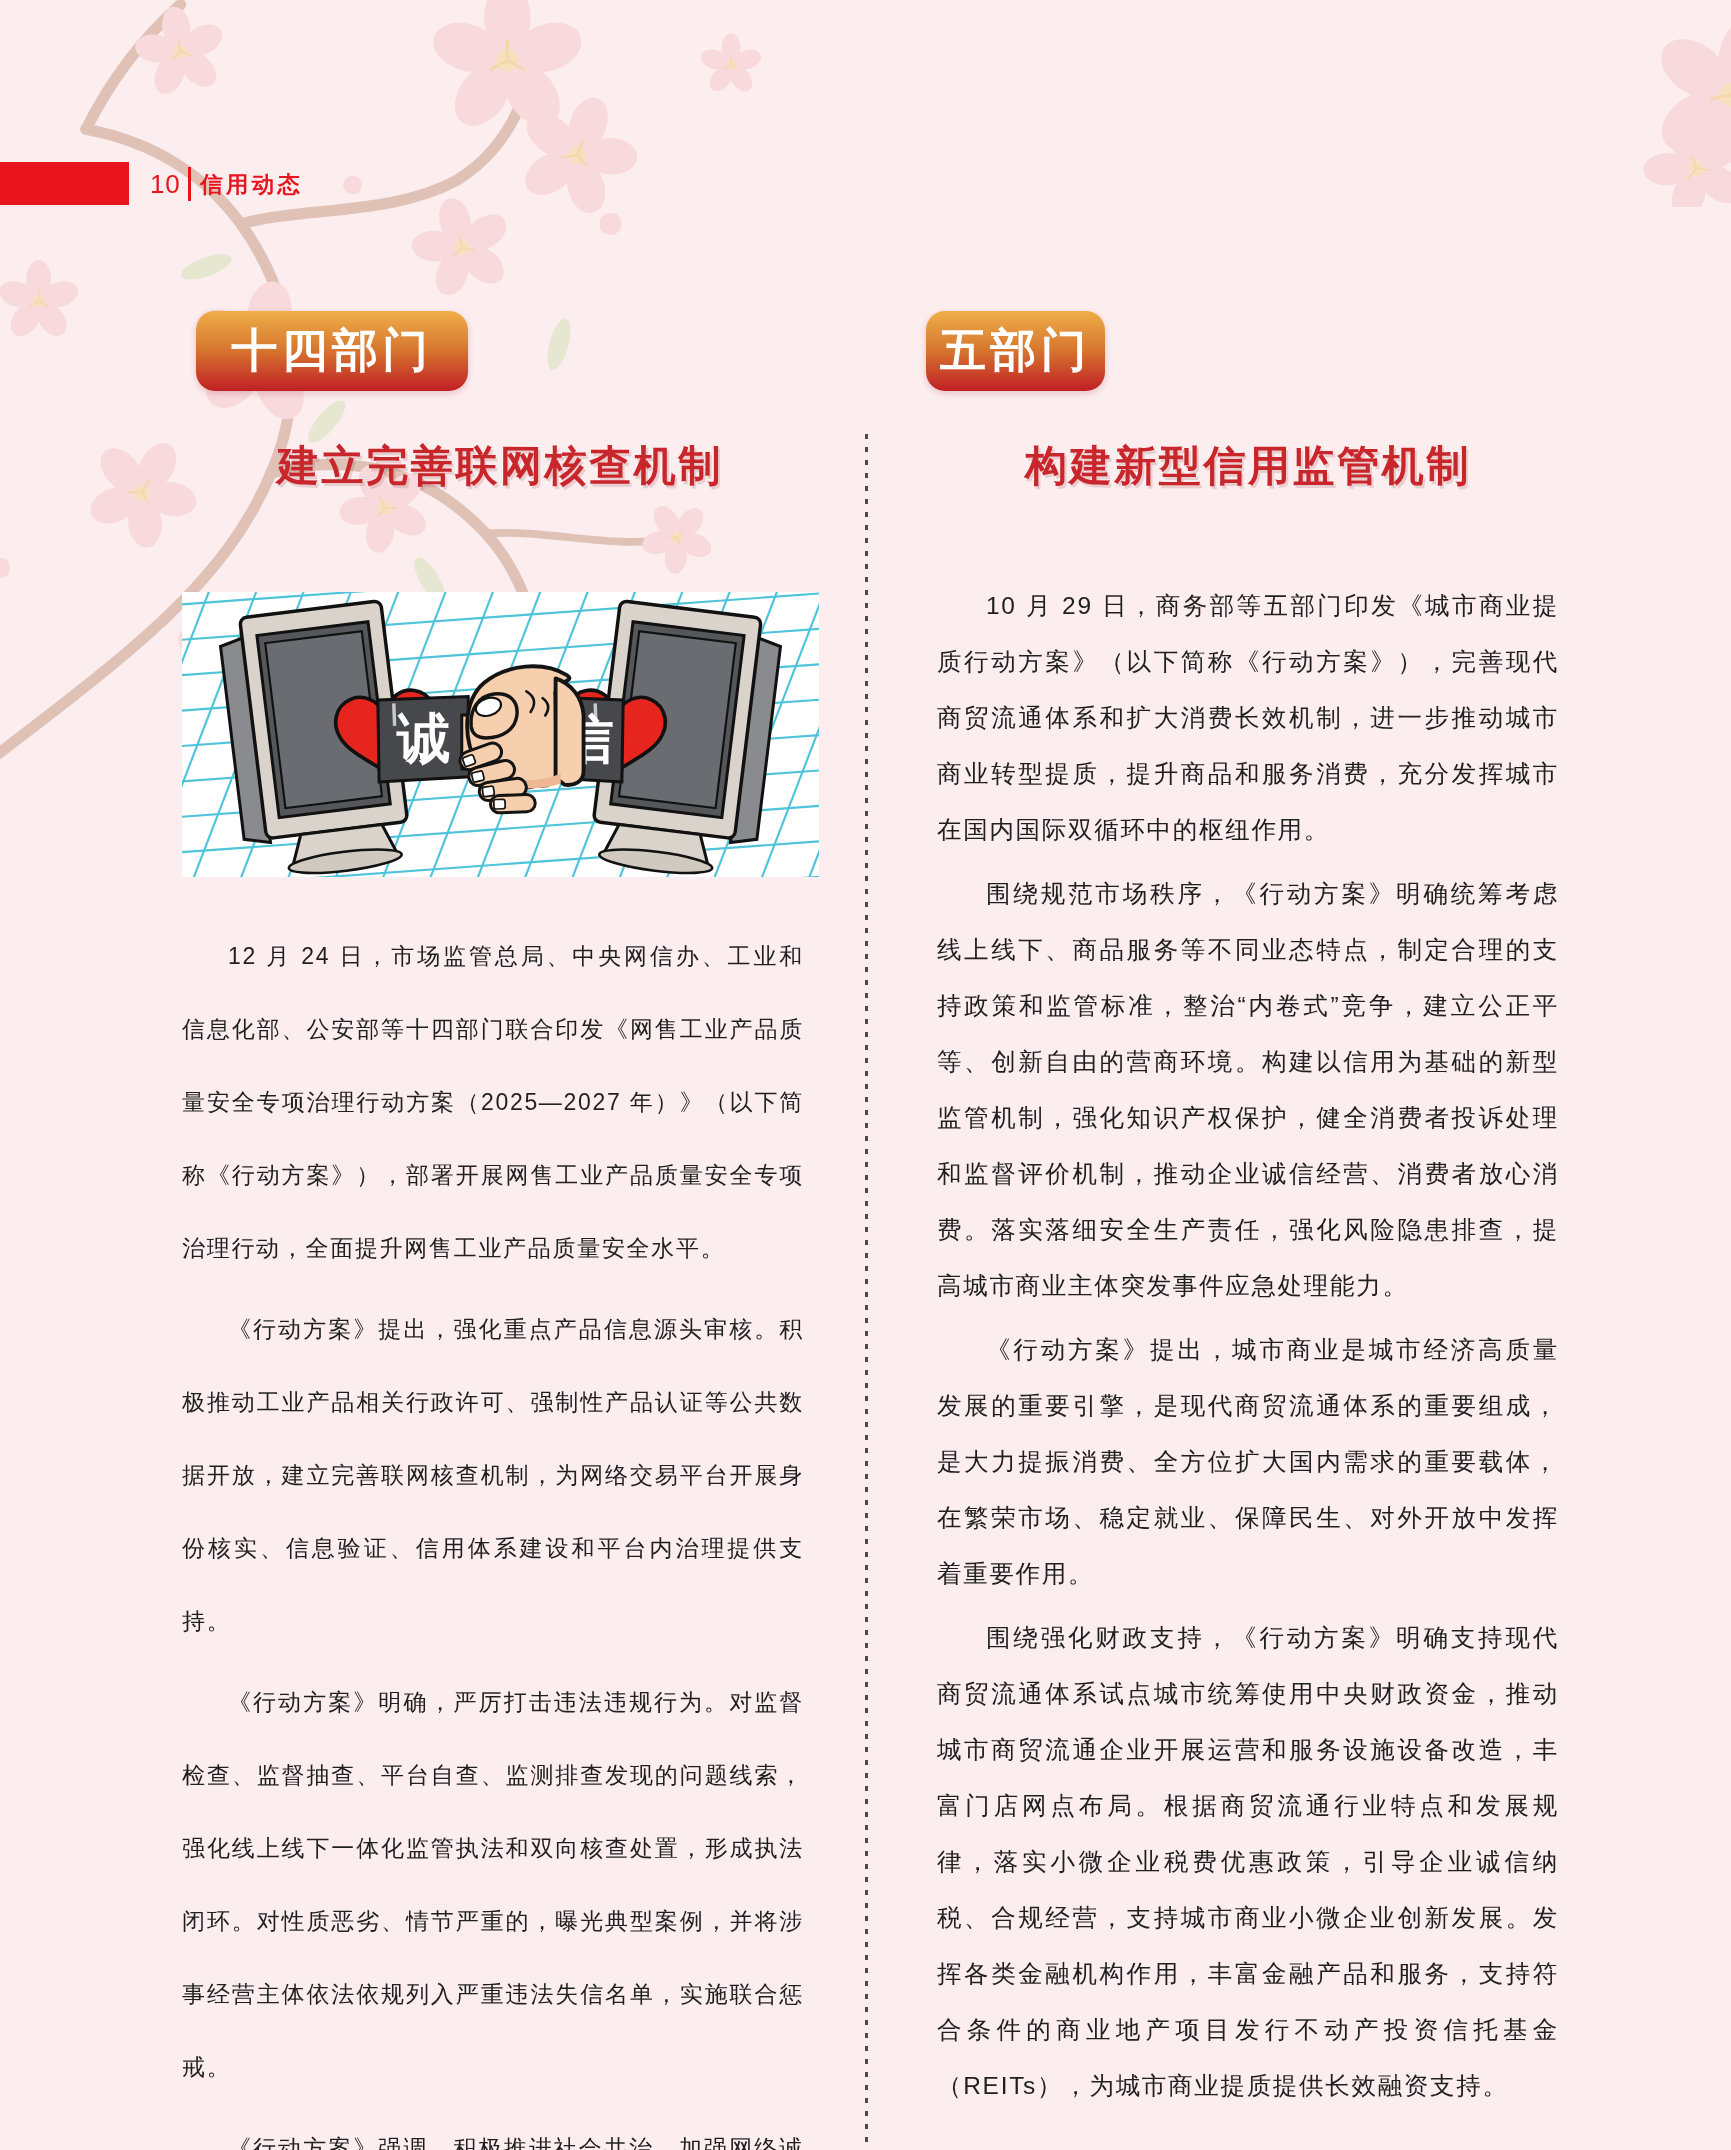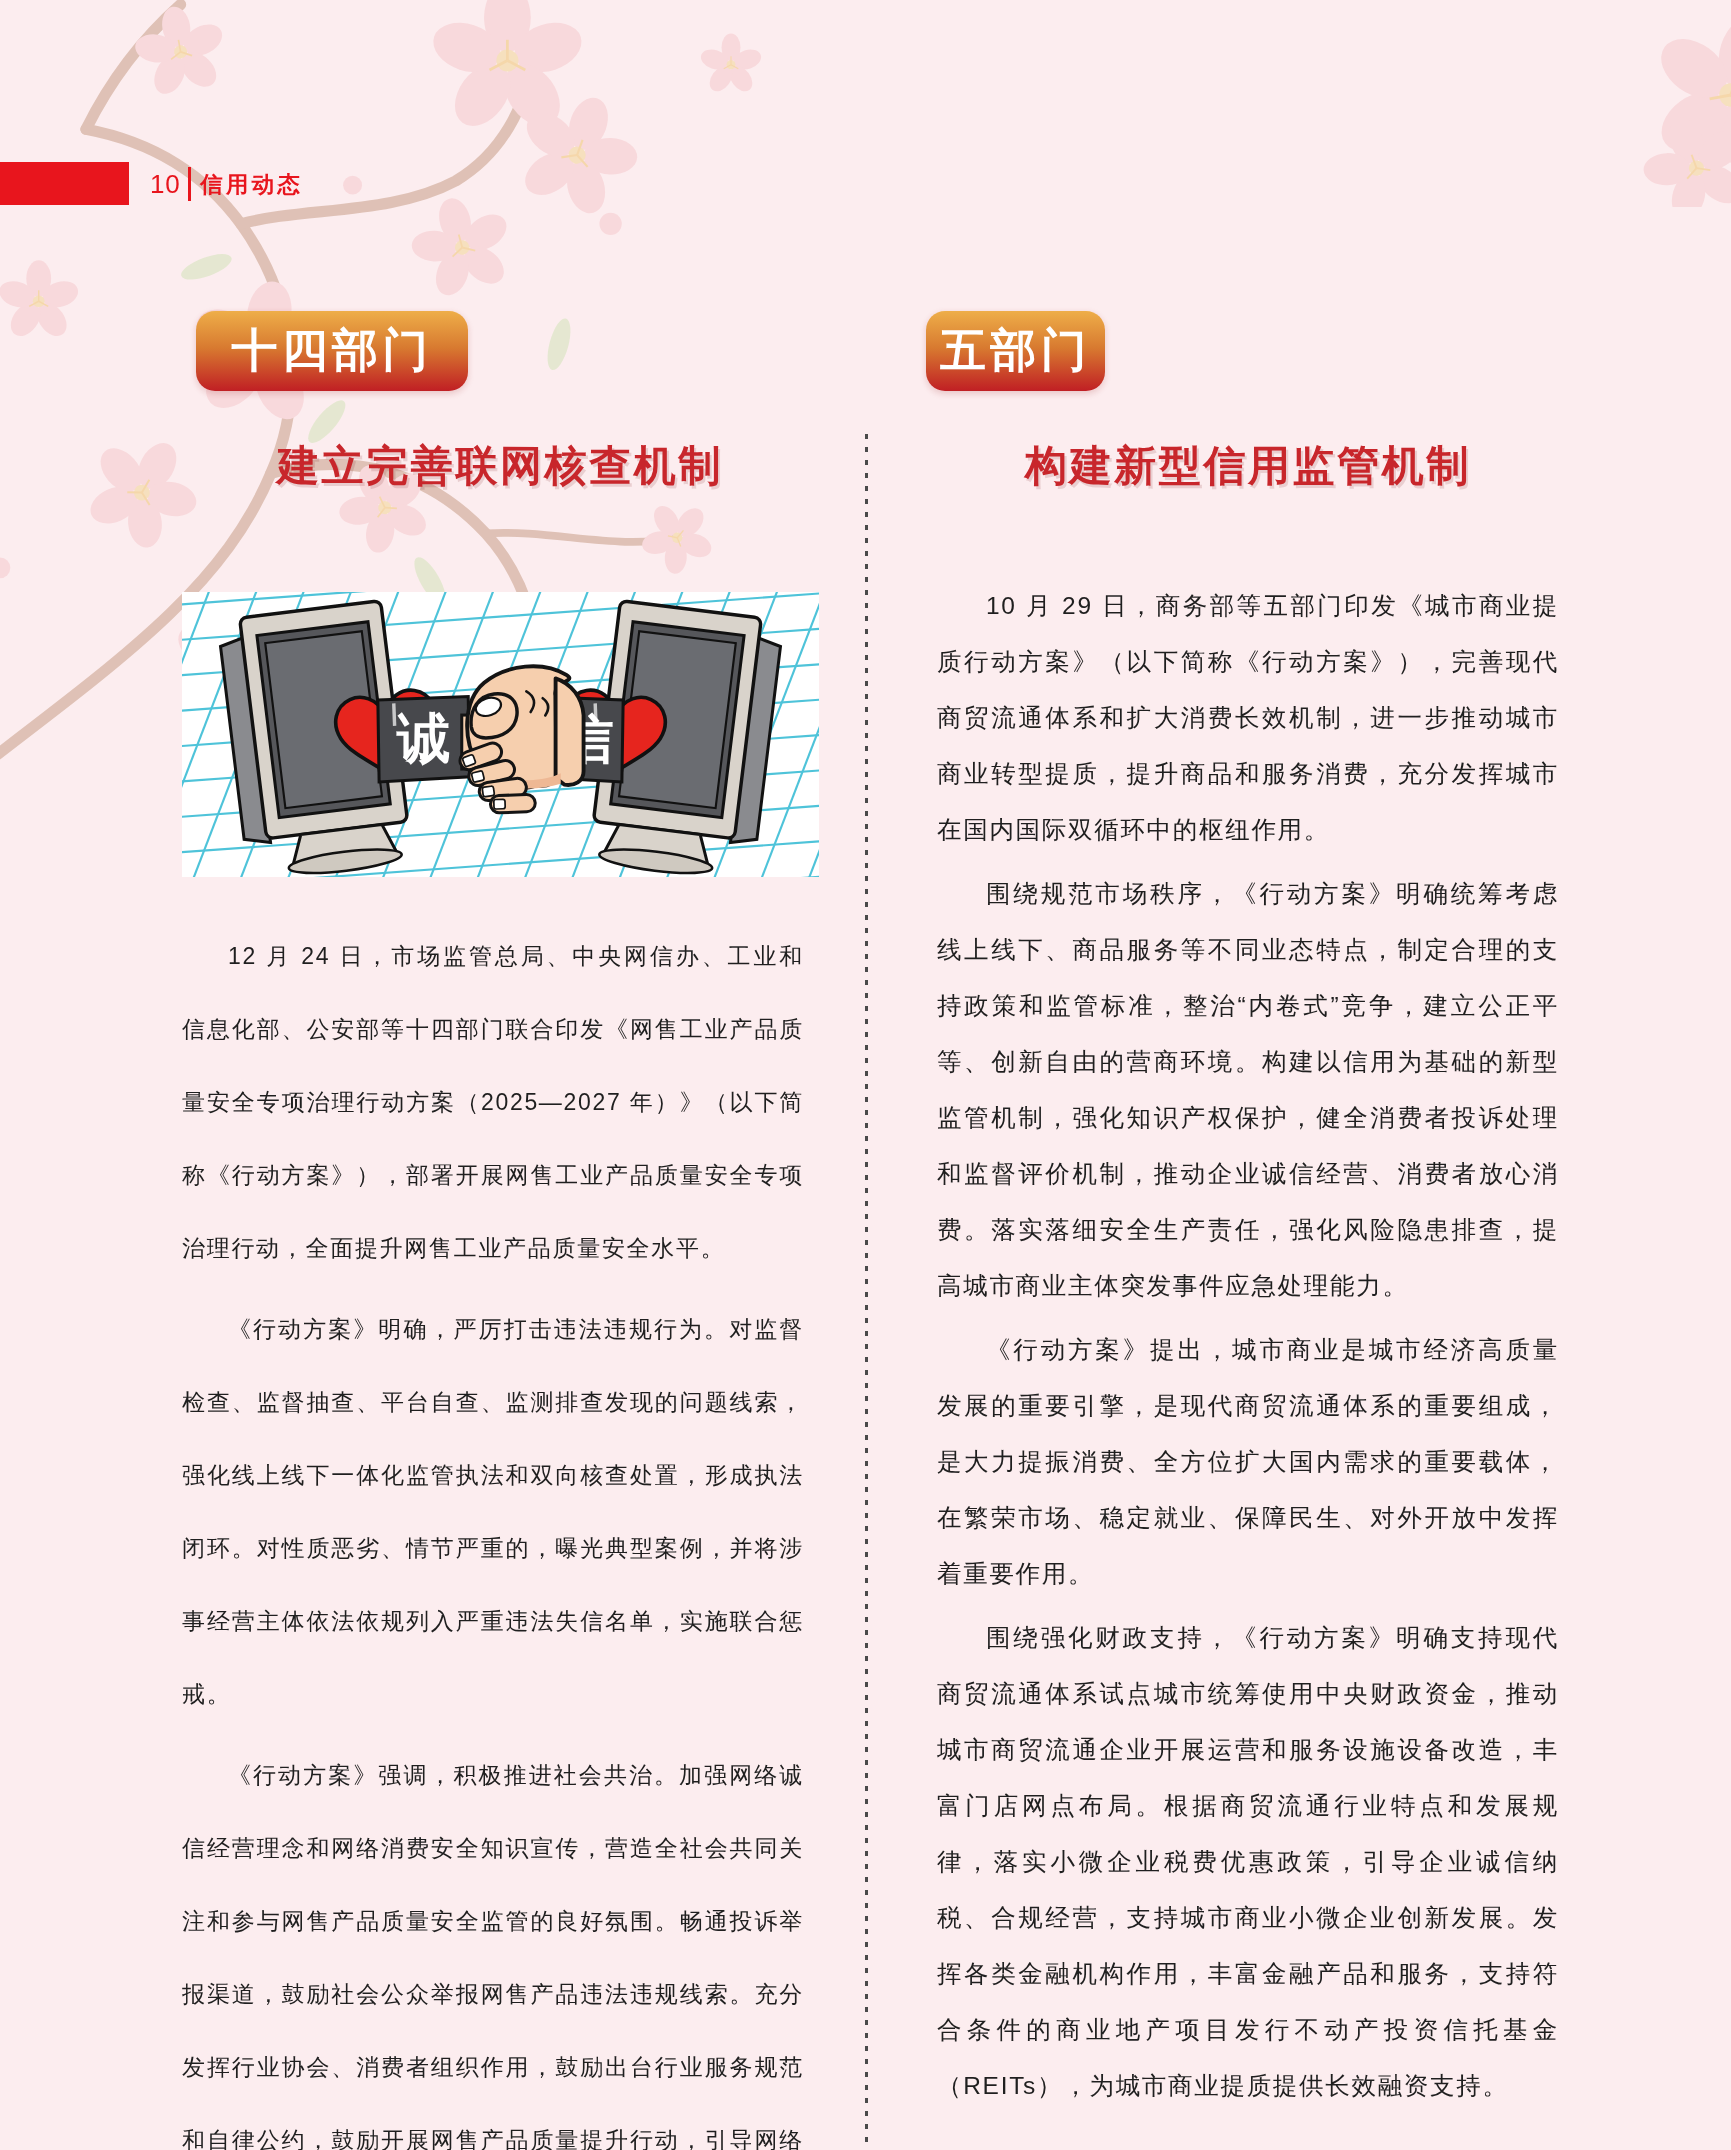--- a/index.html
+++ b/index.html
@@ -225,20 +225,21 @@
                 <rect x="8" y="9" width="26" height="22" rx="5" fill="#fff" stroke-width="4"></rect>
               </g>
           </g>
         </g>
       </svg>
     </div>
 
     <div class="body-text left-body">
 
     <p class="para">12 月 24 日，市场监管总局、中央网信办、工业和信息化部、公安部等十四部门联合印发《网售工业产品质量安全专项治理行动方案（2025—2027 年）》（以下简称《行动方案》），部署开展网售工业产品质量安全专项治理行动，全面提升网售工业产品质量安全水平。</p>
+        <p class="para">《行动方案》提出，强化重点产品信息源头审核。积极推动工业产品相关行政许可、强制性产品认证等公共数据开放，建立完善联网核查机制，为网络交易平台开展身份核实、信息验证、信用体系建设和平台内治理提供支持。</p>
         <p class="para">《行动方案》明确，严厉打击违法违规行为。对监督检查、监督抽查、平台自查、监测排查发现的问题线索，强化线上线下一体化监管执法和双向核查处置，形成执法闭环。对性质恶劣、情节严重的，曝光典型案例，并将涉事经营主体依法依规列入严重违法失信名单，实施联合惩戒。</p>
         <p class="para">《行动方案》强调，积极推进社会共治。加强网络诚信经营理念和网络消费安全知识宣传，营造全社会共同关注和参与网售产品质量安全监管的良好氛围。畅通投诉举报渠道，鼓励社会公众举报网售产品违法违规线索。充分发挥行业协会、消费者组织作用，鼓励出台行业服务规范和自律公约，鼓励开展网售产品质量提升行动，引导网络交易经营者合规经营。</p>
       </div>
 
   </section>
 
   <section>
     <div class="badge badge-r">五部门</div>
     <h1 class="title title-r">构建新型信用监管机制</h1>
     <div class="body-text right-body">

